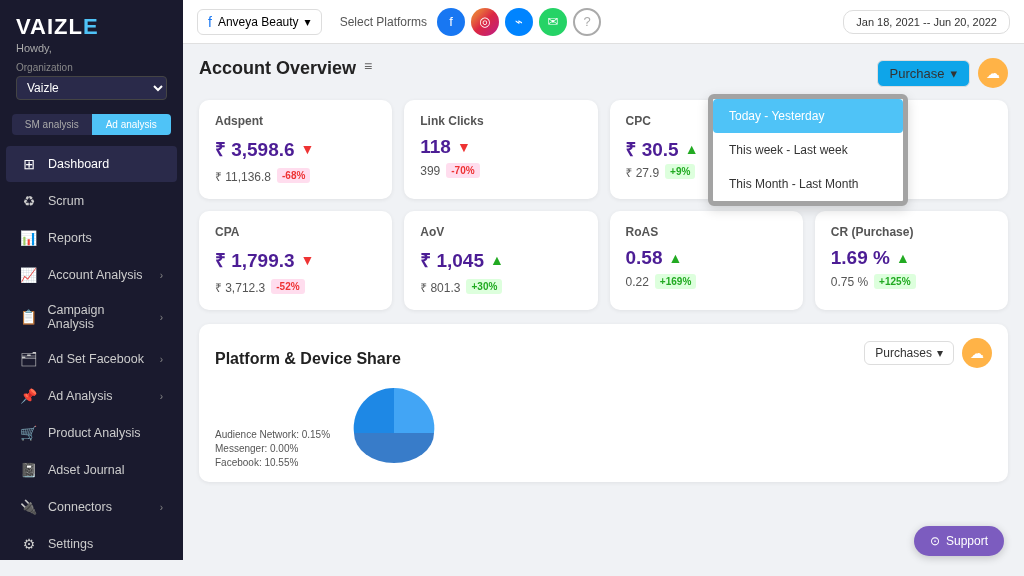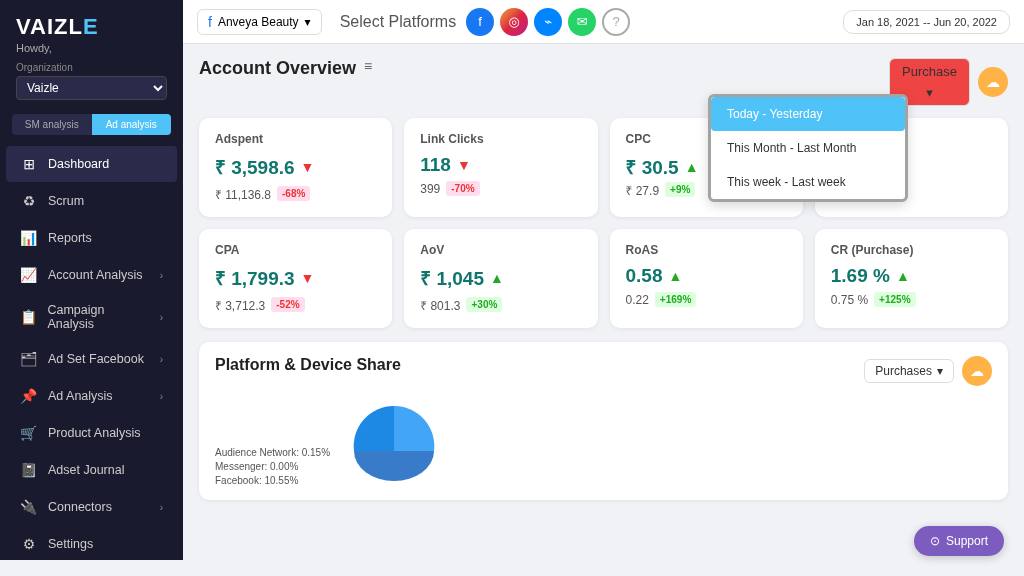--- a/index.html
+++ b/index.html
@@ -96,21 +96,21 @@
       align-items: center;
       background: #fff;
       border: 1px solid #ddd;
       border-radius: 6px;
       padding: 4px 10px;
       font-size: 12px;
       cursor: pointer;
       gap: 6px;
     }
     .fb-icon { color: #1877f2; font-size: 14px; }
-    .platform-label { color: #555; font-size: 16px; margin-left: 8px; text-align: right; }
+    .platform-label { color: #555; font-size: 12px; margin-left: 8px; text-align: right; }
     .platform-icons { display: flex; gap: 6px; align-items: center; }
     .p-icon {
       width: 28px; height: 28px; border-radius: 50%;
       display: flex; align-items: center; justify-content: center;
       font-size: 13px; color: #fff; cursor: pointer;
     }
     .p-fb { background: #1877f2; }
     .p-ig { background: linear-gradient(135deg,#f09433,#e6683c,#dc2743,#cc2366,#bc1888); }
     .p-msg { background: #0084ff; }
     .p-wa { background: #25d366; }
@@ -139,46 +139,45 @@
     .section-title { font-size: 18px; font-weight: 700; color: #222; }
     .section-icon { margin-left: 8px; color: #666; font-size: 14px; }
     .section-right { margin-left: auto; display: flex; align-items: center; gap: 8px; }
 
     
     .dropdown-menu {
       position: absolute;
       top: 36px;
       right: 100px;
       background: #fff;
-      border: 3px solid #a3a3a3;
+      border: 5px solid #a3a3a3;
       border-radius: 6px;
       box-shadow: 0 4px 12px rgba(0,0,0,0.15);
       z-index: 100;
       min-width: 200px;
     }
     .dropdown-item {
       padding: 10px 16px;
       font-size: 12px;
       cursor: pointer;
       color: #333;
     }
     .dropdown-item.active { background: #4fc3f7; color: #fff; border-radius: 4px; }
 
     .purchase-btn {
       display: flex;
       align-items: center;
-      background: #ef4444;
+      background: #0ea5e9;
       border: 1px solid #ddd;
       border-radius: 6px;
       padding: 5px 12px;
       font-size: 13px;
       cursor: pointer;
       gap: 6px;
       color: #333;
-      flex-direction: column;
     }
     .cloud-icon {
       width: 30px; height: 30px; border-radius: 50%;
       background: #ffb347;
       display: flex; align-items: center; justify-content: center;
       color: #fff; font-size: 14px;
     }
 
     
     .cards-grid {
@@ -187,21 +186,21 @@
       gap: 12px;
       margin-bottom: 14px;
     }
     .metric-card {
       background: #fff;
       border-radius: 10px;
       padding: 14px 16px;
       box-shadow: 0 1px 4px rgba(0,0,0,0.07);
     }
     .metric-label { font-size: 12px; color: #555; font-weight: 600; margin-bottom: 8px; }
-    .metric-value { font-size: 19px; font-weight: 700; color: #0f766e; }
+    .metric-value { font-size: 19px; font-weight: 700; color: #4c1d95; }
     .metric-prev { font-size: 12px; color: #555; margin-top: 2px; }
     .metric-row { display: flex; align-items: center; gap: 6px; }
     .badge {
       font-size: 10px;
       padding: 2px 5px;
       border-radius: 3px;
       font-weight: 700;
     }
     .badge-red { background: #fde; color: #e33; }
     .badge-green { background: #dfd; color: #2a2; }
@@ -210,21 +209,21 @@
 
     
     .platform-section {
       background: #fff;
       border-radius: 10px;
       padding: 14px 16px;
       box-shadow: 0 1px 4px rgba(0,0,0,0.07);
     }
     .platform-header {
       display: flex;
-      align-items: flex-start;
+      align-items: flex-end;
       margin-bottom: 10px;
     }
     .platform-title { font-size: 16px; font-weight: 700; color: #222; }
     .platform-right { margin-left: auto; display: flex; align-items: center; gap: 8px; }
     .purchases-btn {
       display: flex;
       align-items: center;
       background: #fff;
       border: 1px solid #ddd;
       border-radius: 6px;
@@ -351,22 +350,22 @@
 
   <div class="content">
 
     <div class="section-header">
       <span class="section-title">Account Overview</span>
       <span class="section-icon">≡</span>
       <div class="section-right">
 
         <div class="dropdown-menu">
           <div class="dropdown-item active">Today - Yesterday</div>
+          <div class="dropdown-item">This week - Last week</div>
           <div class="dropdown-item">This Month - Last Month</div>
-          <div class="dropdown-item">This week - Last week</div>
         </div>
         <button class="purchase-btn">
           <span>Purchase</span>
           <span>▾</span>
         </button>
         <div class="cloud-icon">☁</div>
       </div>
     </div>
 
     <div class="cards-grid">

